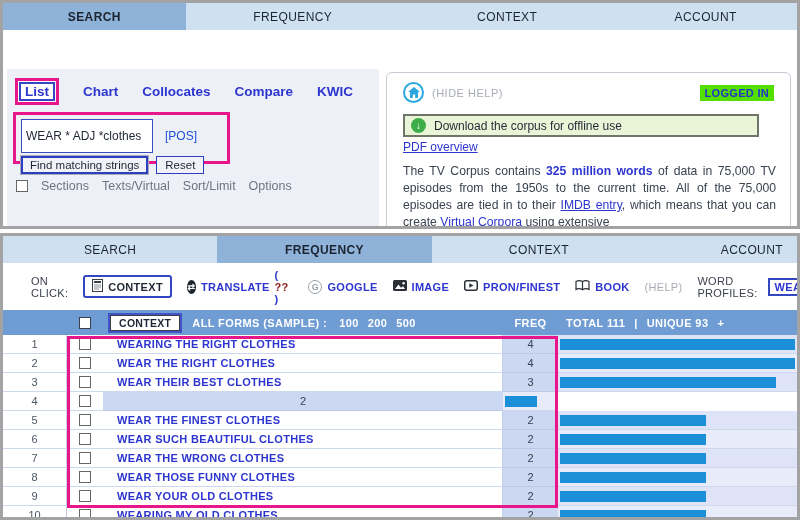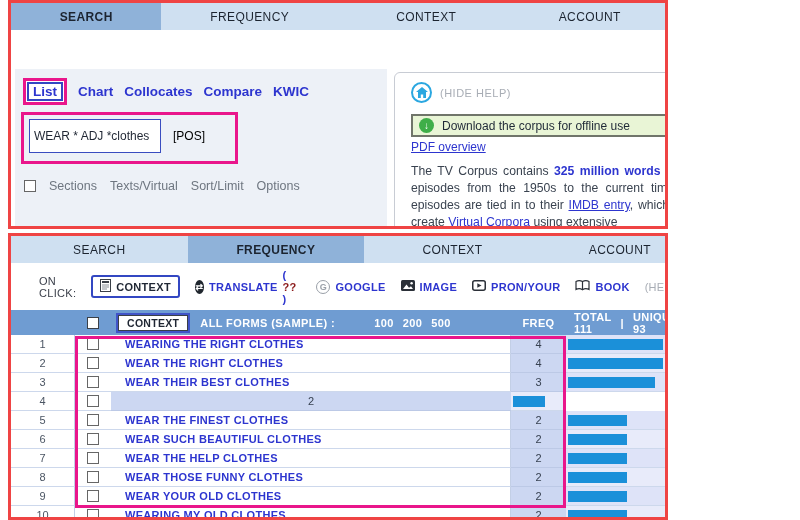--- a/index.html
+++ b/index.html
@@ -2,50 +2,50 @@
 <html><head>
 <meta charset="utf-8">
 <style>
   * { box-sizing: border-box; margin: 0; padding: 0; }
   html,body { width:800px; height:520px; }
   body {
     position: relative; background:#fff; overflow:hidden;
     font-family:"Liberation Sans", sans-serif;
   }
   
-  .panel { position:absolute; left:8px; width:660px; background:#fff;
-           border:3px solid #ef4444; overflow:hidden; }
+  .panel { position:absolute; left:0; width:800px; background:#fff;
+           border:3px solid #a3a3a3; overflow:hidden; }
   .panel-top { top:0; height:229px; }
   .panel-bottom { top:233px; height:287px; }
 
   
   .tabbar { display:flex; height:27px; background:#cfe0f1; }
   .tab { display:flex; align-items:center; justify-content:center;
          font-size:12px; letter-spacing:.4px; color:#1c2430; cursor:pointer; }
   .tab.active { background:#8fb2d9; font-weight:bold; }
   .t-w1{width:23%} .t-w2{width:27%} .t-w3{width:27%} .t-w4{width:23%}
   .b-w1{width:27%} .b-w2{width:27%} .b-w3{width:27%}
   .b-w4{width:19%; justify-content:flex-end; padding-right:14px;}
 
   
   .left-box { position:absolute; left:4px; top:66px; width:372px; height:157px;
               background:#edf1f7; }
   .modes { position:absolute; left:8px; top:9px; display:flex; align-items:center;
-           gap:11px; font-size:13.5px; font-weight:600; color:#2d35cf; }
+           gap:24px; font-size:13.5px; font-weight:600; color:#2d35cf; }
   .list-wrap { border:3px solid #e9168b; padding:1px; background:#fff; }
   .list-box { display:inline-block; border:2px solid #3347c2; padding:0 4px;
               font-weight:700; color:#2d35cf; }
   .mode-link { cursor:pointer; }
   .search-zone { position:absolute; left:6px; top:43px; width:217px; height:52px;
                  border:3px solid #e9168b; padding:4px 5px; }
   .search-row { display:flex; align-items:center; gap:12px; }
   .search-input { width:132px; height:19px; border:1px solid #3a4dc0;
                   font-size:12px; padding:16px 4px; color:#1f2633;
                   font-family:"Liberation Sans",sans-serif; }
-  .pos { color:#000000; font-size:12px;text-align:right; }
+  .pos { color:#1d4ed8; font-size:12px;text-align:right; }
   .btn-row { display:flex; gap:8px; margin-top:3px; }
   .btn { font-family:"Liberation Sans",sans-serif; font-size:11.5px; color:#1f2633;
          background:#f0f2f8; cursor:pointer; }
   .btn-find { border:2px solid #2b3fbe; padding:1px 7px; box-shadow:0 0 0 1px #aab; }
   .btn-reset { border:1px solid #2b3fbe; padding:2px 8px; }
   .options-row { position:absolute; left:9px; top:110px; display:flex;
                  align-items:center; gap:13px; font-size:12.5px; color:#6e7680; }
   .cb { display:inline-block; width:12px; height:12px; border:1.5px solid #666;
         background:#fff; cursor:pointer; flex:none; }
 
@@ -98,21 +98,21 @@
   .thead, .trow { display:grid; grid-template-columns:64px 36px 400px 55px 1fr; }
   .thead { height:25px; background:#6f9cd2; align-items:center; color:#fff;
            font-size:11px; font-weight:600; letter-spacing:.4px; }
   .h-check { display:flex; justify-content:center; }
   .h-check .cb { border-color:#3b4048; }
   .h-main { display:flex; align-items:center; gap:12px; padding-left:5px; }
   .ctx-btn { background:#fff; border:1px solid #3a3f47; outline:2px solid #4054c8;
              color:#1f2633; font-weight:700; font-size:10.5px; padding:1px 8px;
              margin-left:2px; cursor:pointer; font-family:"Liberation Sans",sans-serif;
              letter-spacing:.3px; }
-  .samples { display:flex; gap:9px;margin-left:27px; }
+  .samples { display:flex; gap:9px; }
   .samples span { cursor:pointer; }
   .h-freq { text-align:center; }
   .h-total { padding-left:8px; display:flex; gap:9px; align-items:center; }
   .trow { height:19px; }
   .c-num { background:#fff; border-right:1px solid #c3cfe6; border-bottom:1px solid #cdd8ec;
            display:flex; align-items:center; justify-content:center;
            font-size:11px; color:#4b5563; }
   .c-check { background:#fff; border-bottom:1px solid #cdd8ec; display:flex;
              align-items:center; justify-content:center; }
   .c-phrase { background:#fff; border-right:1px solid #c3cfe6; border-bottom:1px solid #cdd8ec;
@@ -147,20 +147,24 @@
       <span class="mode-link">Collocates</span>
       <span class="mode-link">Compare</span>
       <span class="mode-link">KWIC</span>
     </div>
 
     <div class="search-zone">
       <div class="search-row">
         <input class="search-input" type="text" value="WEAR * ADJ *clothes" style="">
         <span class="pos">[POS]</span>
       </div>
+      <div class="btn-row">
+        <button class="btn btn-find">Find matching strings</button>
+        <button class="btn btn-reset">Reset</button>
+      </div>
     </div>
 
     <div class="options-row">
       <span class="cb"></span>
       <span>Sections</span>
       <span>Texts/Virtual</span>
       <span>Sort/Limit</span>
       <span>Options</span>
     </div>
   </div>
@@ -225,21 +229,21 @@
       </span>
       <span>IMAGE</span>
     </span>
     <span class="oc-item">
       <span>
         <svg width="14" height="11" viewBox="0 0 14 11">
             <rect x="0.75" y="0.75" width="12.5" height="9.5" rx="2" fill="none" stroke="#2b3038" stroke-width="1.5"></rect>
             <path d="M5.3 3.2 L9.5 5.5 L5.3 7.8 Z" fill="#2b3038"></path>
           </svg>
       </span>
-      <span>PRON/YOUR</span>
+      <span>PRON/FINEST</span>
     </span>
     <span class="oc-item">
       <span>
         <svg width="15" height="11" viewBox="0 0 15 11">
             <path d="M1 1.5 C3 0.4 5.5 0.4 7.5 1.6 C9.5 0.4 12 0.4 14 1.5 V9.5 C12 8.5 9.5 8.5 7.5 9.7 C5.5 8.5 3 8.5 1 9.5 Z" fill="none" stroke="#2b3038" stroke-width="1.2"></path>
             <path d="M7.5 1.6 V9.7" stroke="#2b3038" stroke-width="1.2"></path>
           </svg>
       </span>
       <span>BOOK</span>
     </span>
@@ -337,21 +341,21 @@
         <div class="c-freq">2</div>
         <div class="c-bar">
           <div class="bar" style="width: 62%;"></div>
         </div>
       </div>
       <div class="trow">
         <div class="c-num">7</div>
         <div class="c-check">
           <div class="cb"></div>
         </div>
-        <div class="c-phrase">WEAR THE HELP CLOTHES</div>
+        <div class="c-phrase">WEAR THE WRONG CLOTHES</div>
         <div class="c-freq">2</div>
         <div class="c-bar">
           <div class="bar" style="width: 62%;"></div>
         </div>
       </div>
       <div class="trow">
         <div class="c-num">8</div>
         <div class="c-check">
           <div class="cb"></div>
         </div>

